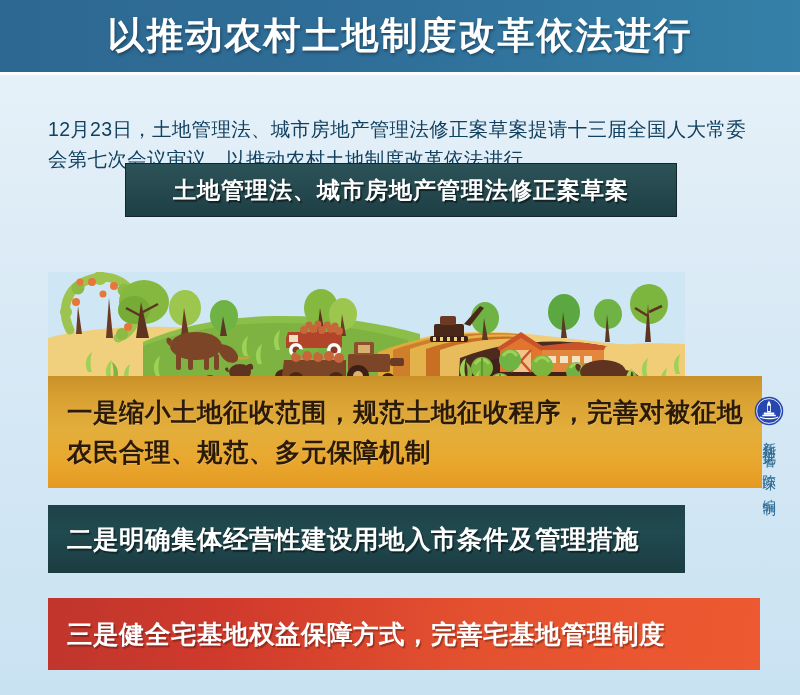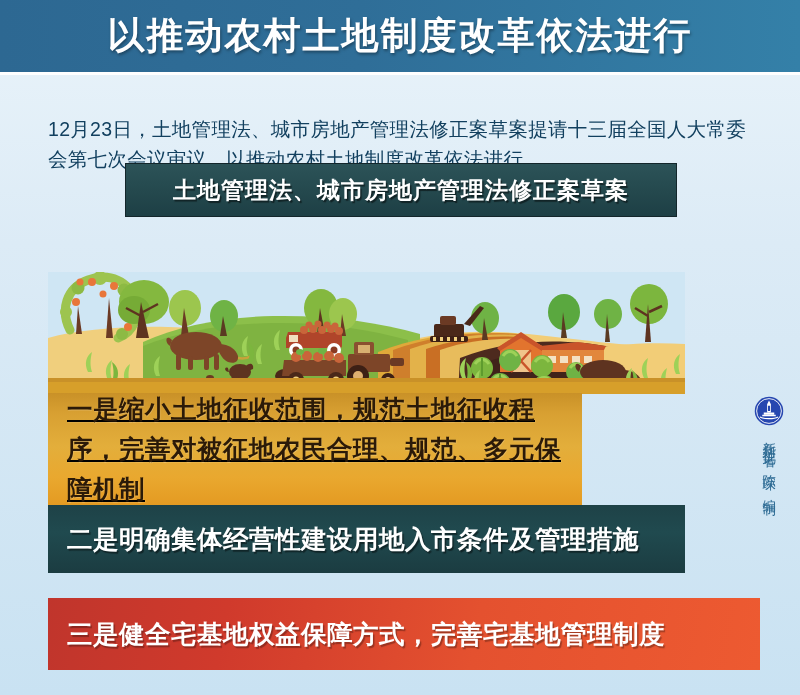--- a/index.html
+++ b/index.html
@@ -70,23 +70,22 @@
     overflow: hidden;
   }
   .scene svg { display: block; }
 
   
   .point {
     position: absolute;
     display: flex; align-items: center;
   }
   .point-1 {
-    left: 48px; top: 393px; width: 534px; height: 112px;
+    left: 48px; top: 376px; width: 714px; height: 112px;
     background: linear-gradient(180deg, #c99128 0%, #d8a032 18%, #e3ae3b 48%, #e9a82f 75%, #e49a22 100%);
-    text-decoration: underline;
   }
   .point-1 .point-text {
     color: #2b1a08; font-size: 25.5px; font-weight: bold;
     line-height: 40px; letter-spacing: 0.5px;
     padding: 0 0 0 19px;
     text-shadow: 0.5px 0.5px 0 rgba(255,255,255,0.18);
   }
   .point-2 {
     left: 48px; top: 505px; width: 637px; height: 68px;
     background: linear-gradient(180deg, #1e4247 0%, #204a4f 40%, #1b3c41 100%);

